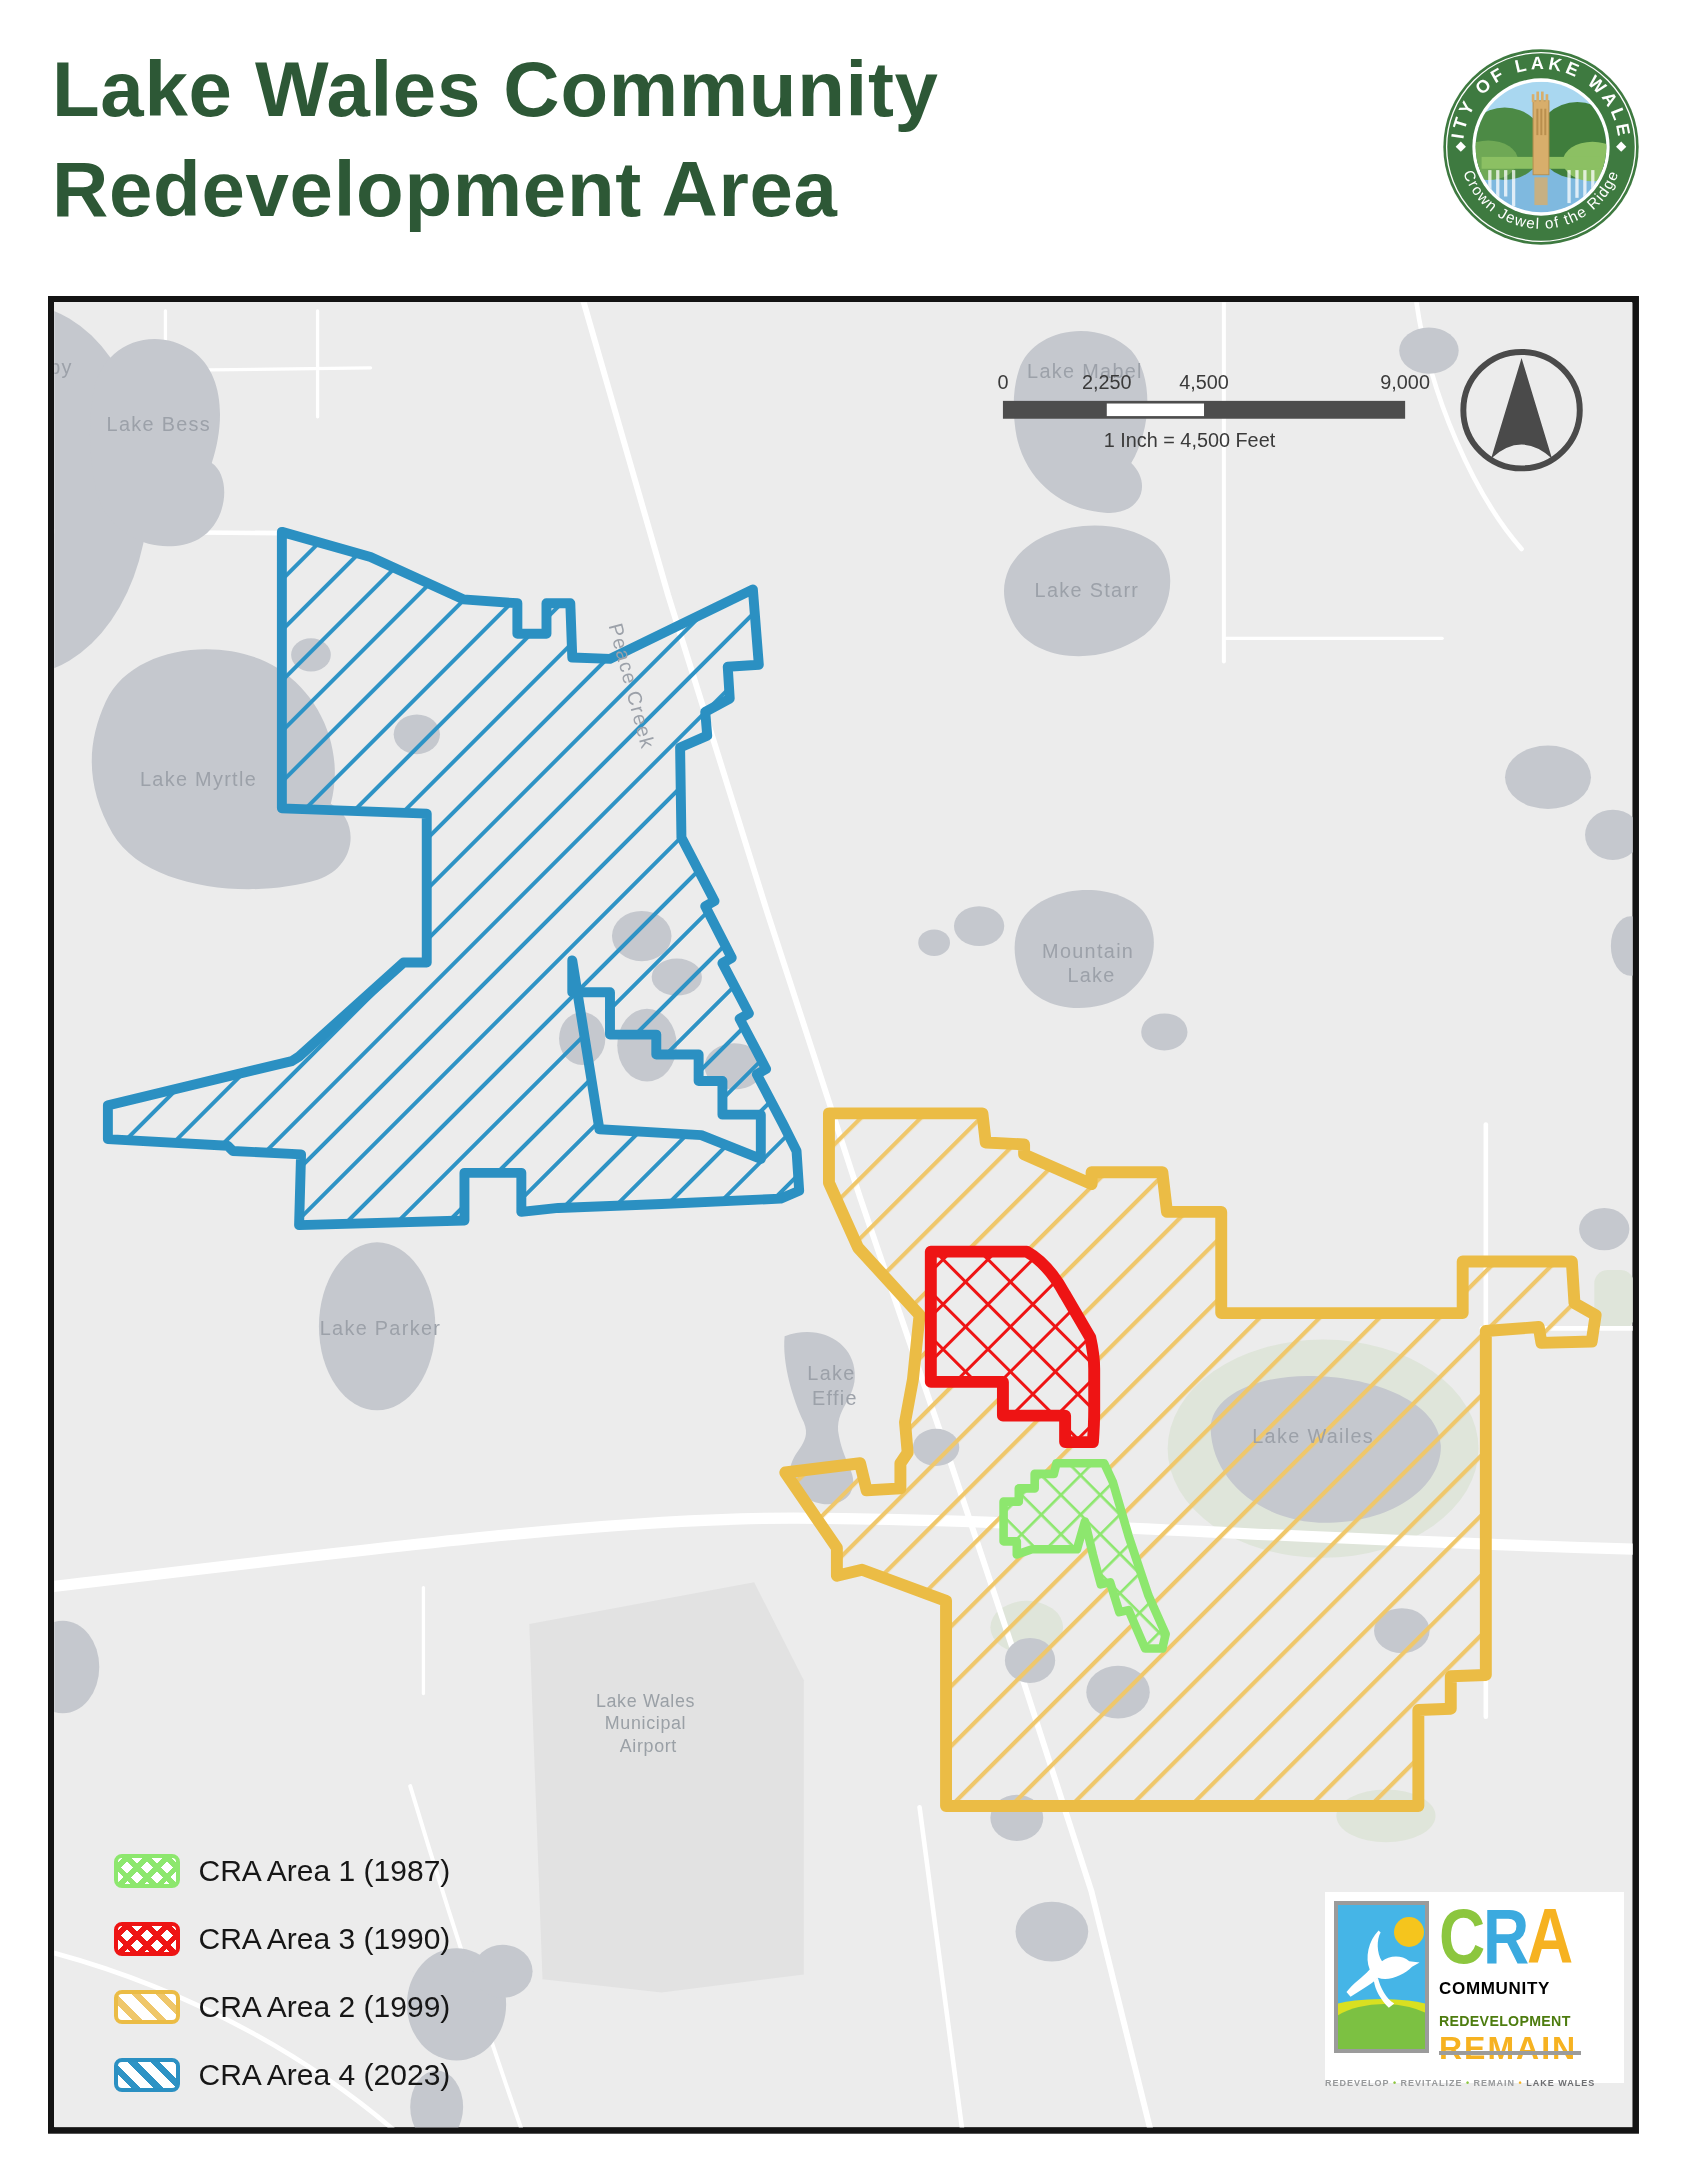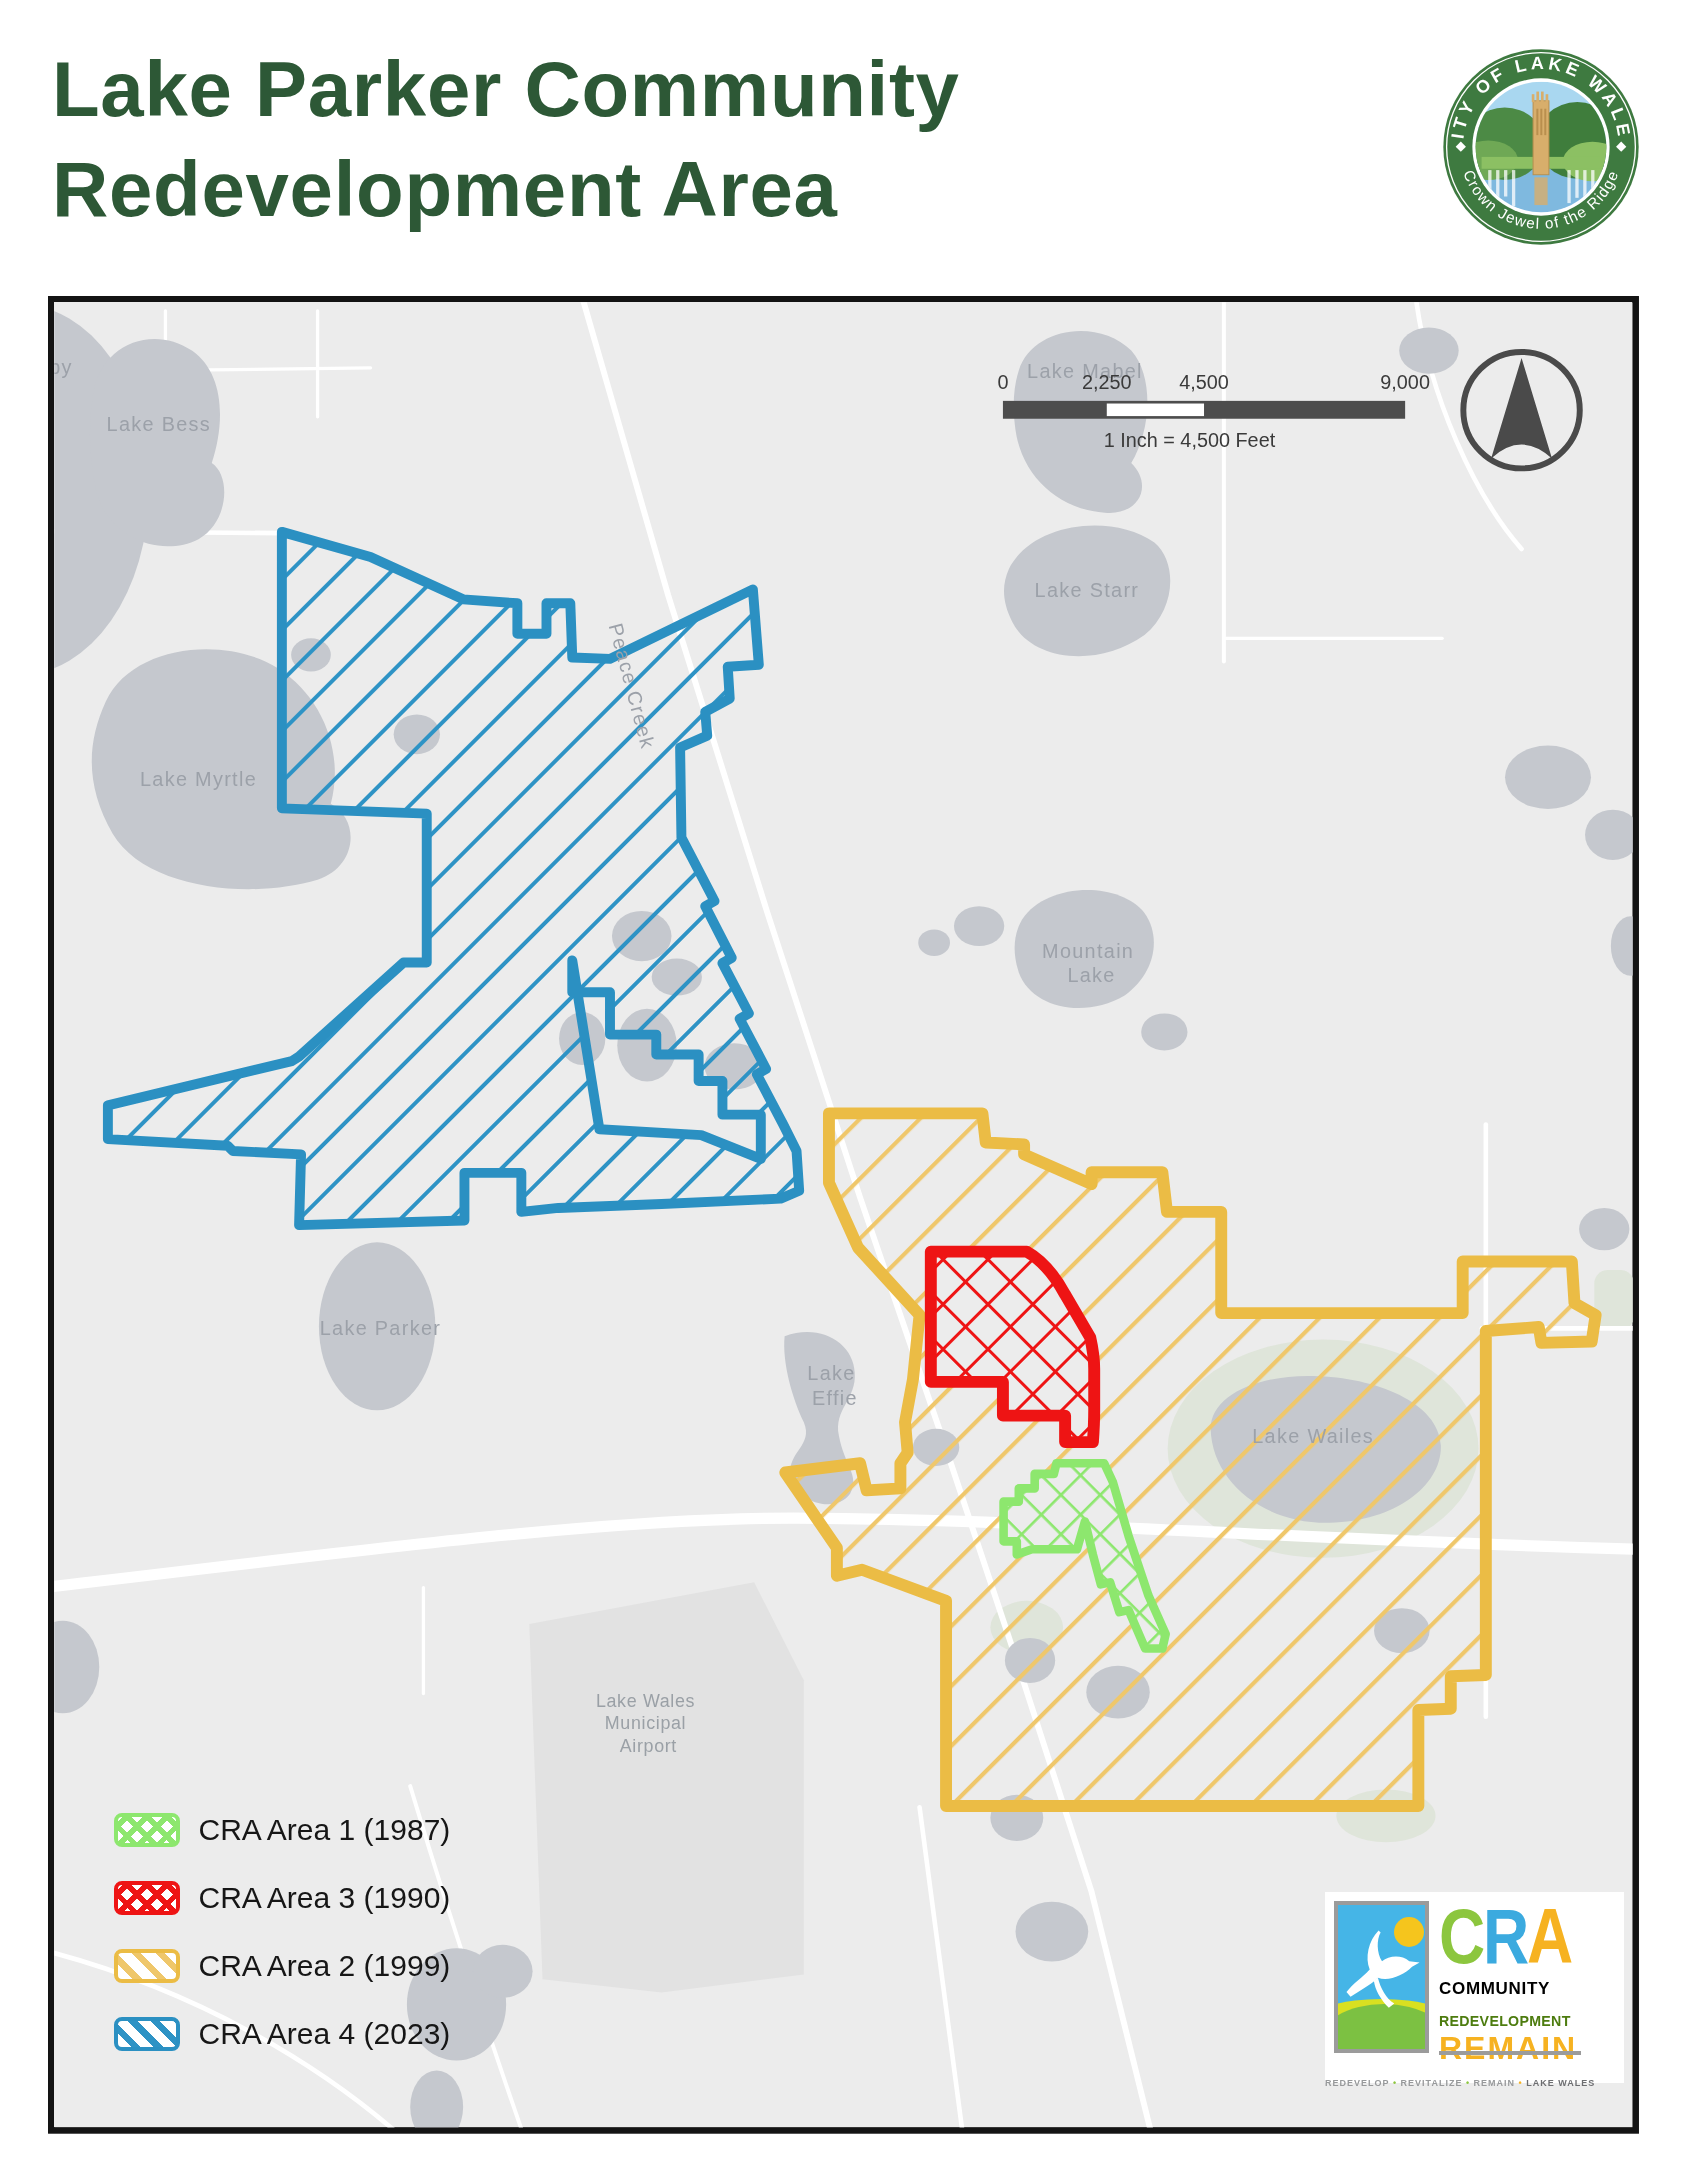--- a/index.html
+++ b/index.html
@@ -4,21 +4,21 @@
 <style>
   html,body{margin:0;padding:0;background:#fff;}
   body{width:1687px;height:2183px;position:relative;font-family:"Liberation Sans",sans-serif;overflow:hidden;}
   .abs{position:absolute;}
   
   #page-title{left:52px;top:40px;font-size:78px;line-height:1.28;font-weight:bold;color:#2D5836;letter-spacing:0.7px;white-space:pre-line;}
   
   #map-frame{left:48px;top:296px;width:1590px;height:1837px;border:6px solid #141414;box-sizing:border-box;background:#ececec;}
   #map-svg{left:0;top:0;width:1687px;height:2183px;pointer-events:none;}
   
-  #legend{left:114px;top:1796px;}
+  #legend{left:114px;top:1837px;}
   .legend-row{display:flex;align-items:center;height:68px;}
   .swatch{width:66px;height:34px;border-radius:8px;box-sizing:border-box;border:4.6px solid;}
   .swatch.green{border-color:#8DE76E;background:
      repeating-linear-gradient(45deg,transparent 0 8.6px,#8DE76E 8.6px 14px),
      repeating-linear-gradient(-45deg,transparent 0 8.6px,#8DE76E 8.6px 14px),#fff;}
   .swatch.red{border-color:#EE1414;background:
      repeating-linear-gradient(45deg,transparent 0 8.6px,#EE1414 8.6px 14px),
      repeating-linear-gradient(-45deg,transparent 0 8.6px,#EE1414 8.6px 14px),#fff;}
   .swatch.yellow{border-color:#EBBC45;background:
      repeating-linear-gradient(45deg,transparent 0 10.6px,#EFC76B 10.6px 17px),#fff;}
@@ -43,21 +43,21 @@
   #cra-tagline .dot1{color:#8CC63E;} #cra-tagline .dot2{color:#8CC63E;} #cra-tagline .dot3{color:#F6B221;}
   #cra-tagline .lw{color:#6D6E71;}
   text{font-family:"Liberation Sans",sans-serif;}
   .lake-label{fill:#9CA1A9;font-size:30px;letter-spacing:2px;}
   .small-label{fill:#9aa0a6;font-size:27px;letter-spacing:1px;}
   .tick-label{fill:#3a3a3a;font-size:30px;}
 </style>
 </head>
 <body>
 
-<div id="page-title" class="abs">Lake Parker Community
+<div id="page-title" class="abs">Lake Wales Community
 Redevelopment Area</div>
 
 <svg class="abs" id="seal" style="left:1442px;top:48px" width="198" height="198" viewBox="0 0 300 300">
   <circle cx="150" cy="150" r="148" fill="#3E7A40"></circle>
   <circle cx="150" cy="150" r="143" fill="none" stroke="#ffffff" stroke-width="2"></circle>
   <circle cx="150" cy="150" r="104" fill="#ffffff"></circle>
   <g>
     <clipPath id="sealclip">
         <circle cx="150" cy="150" r="99"></circle>
       </clipPath>

